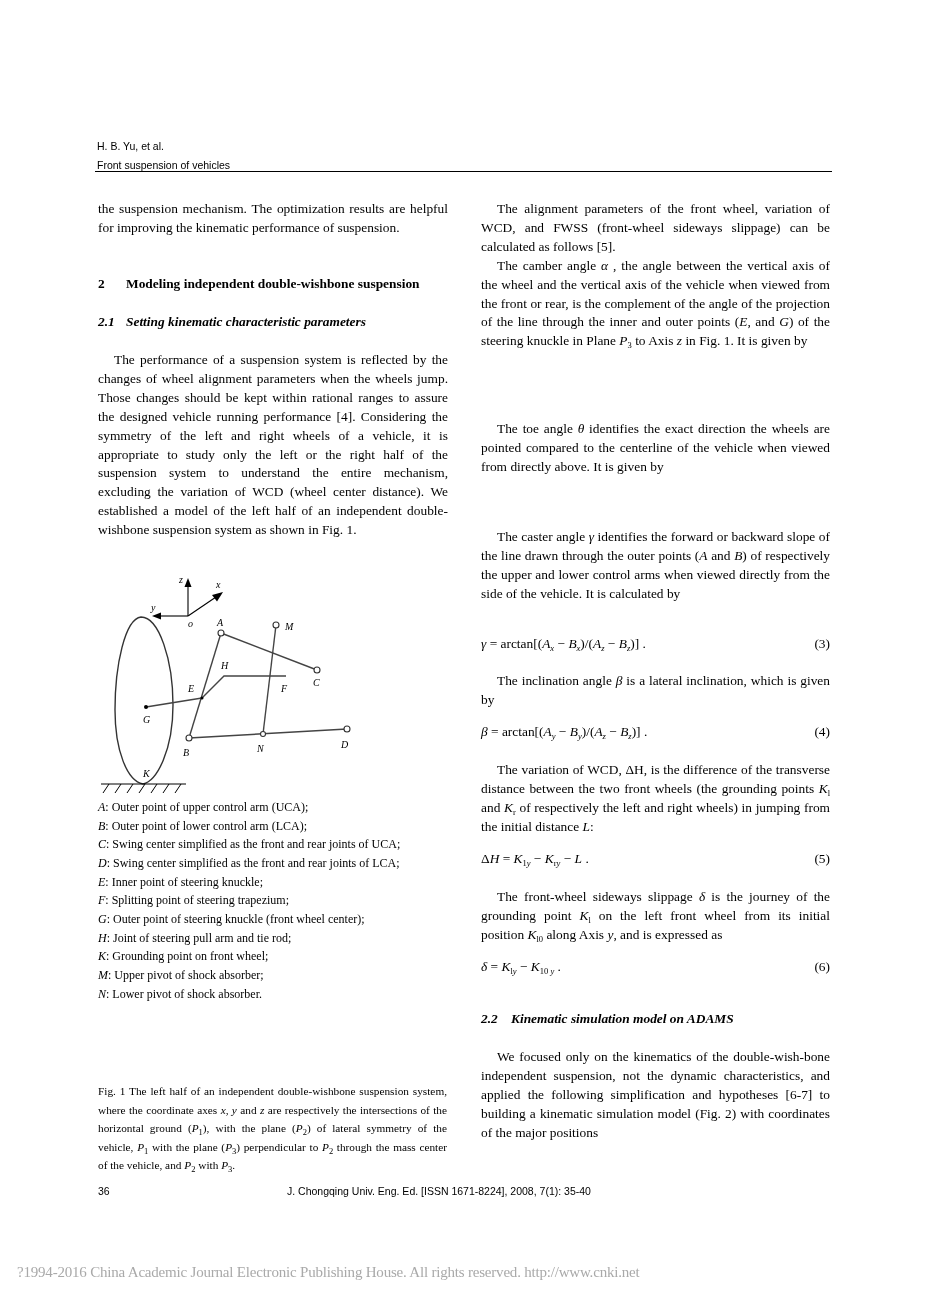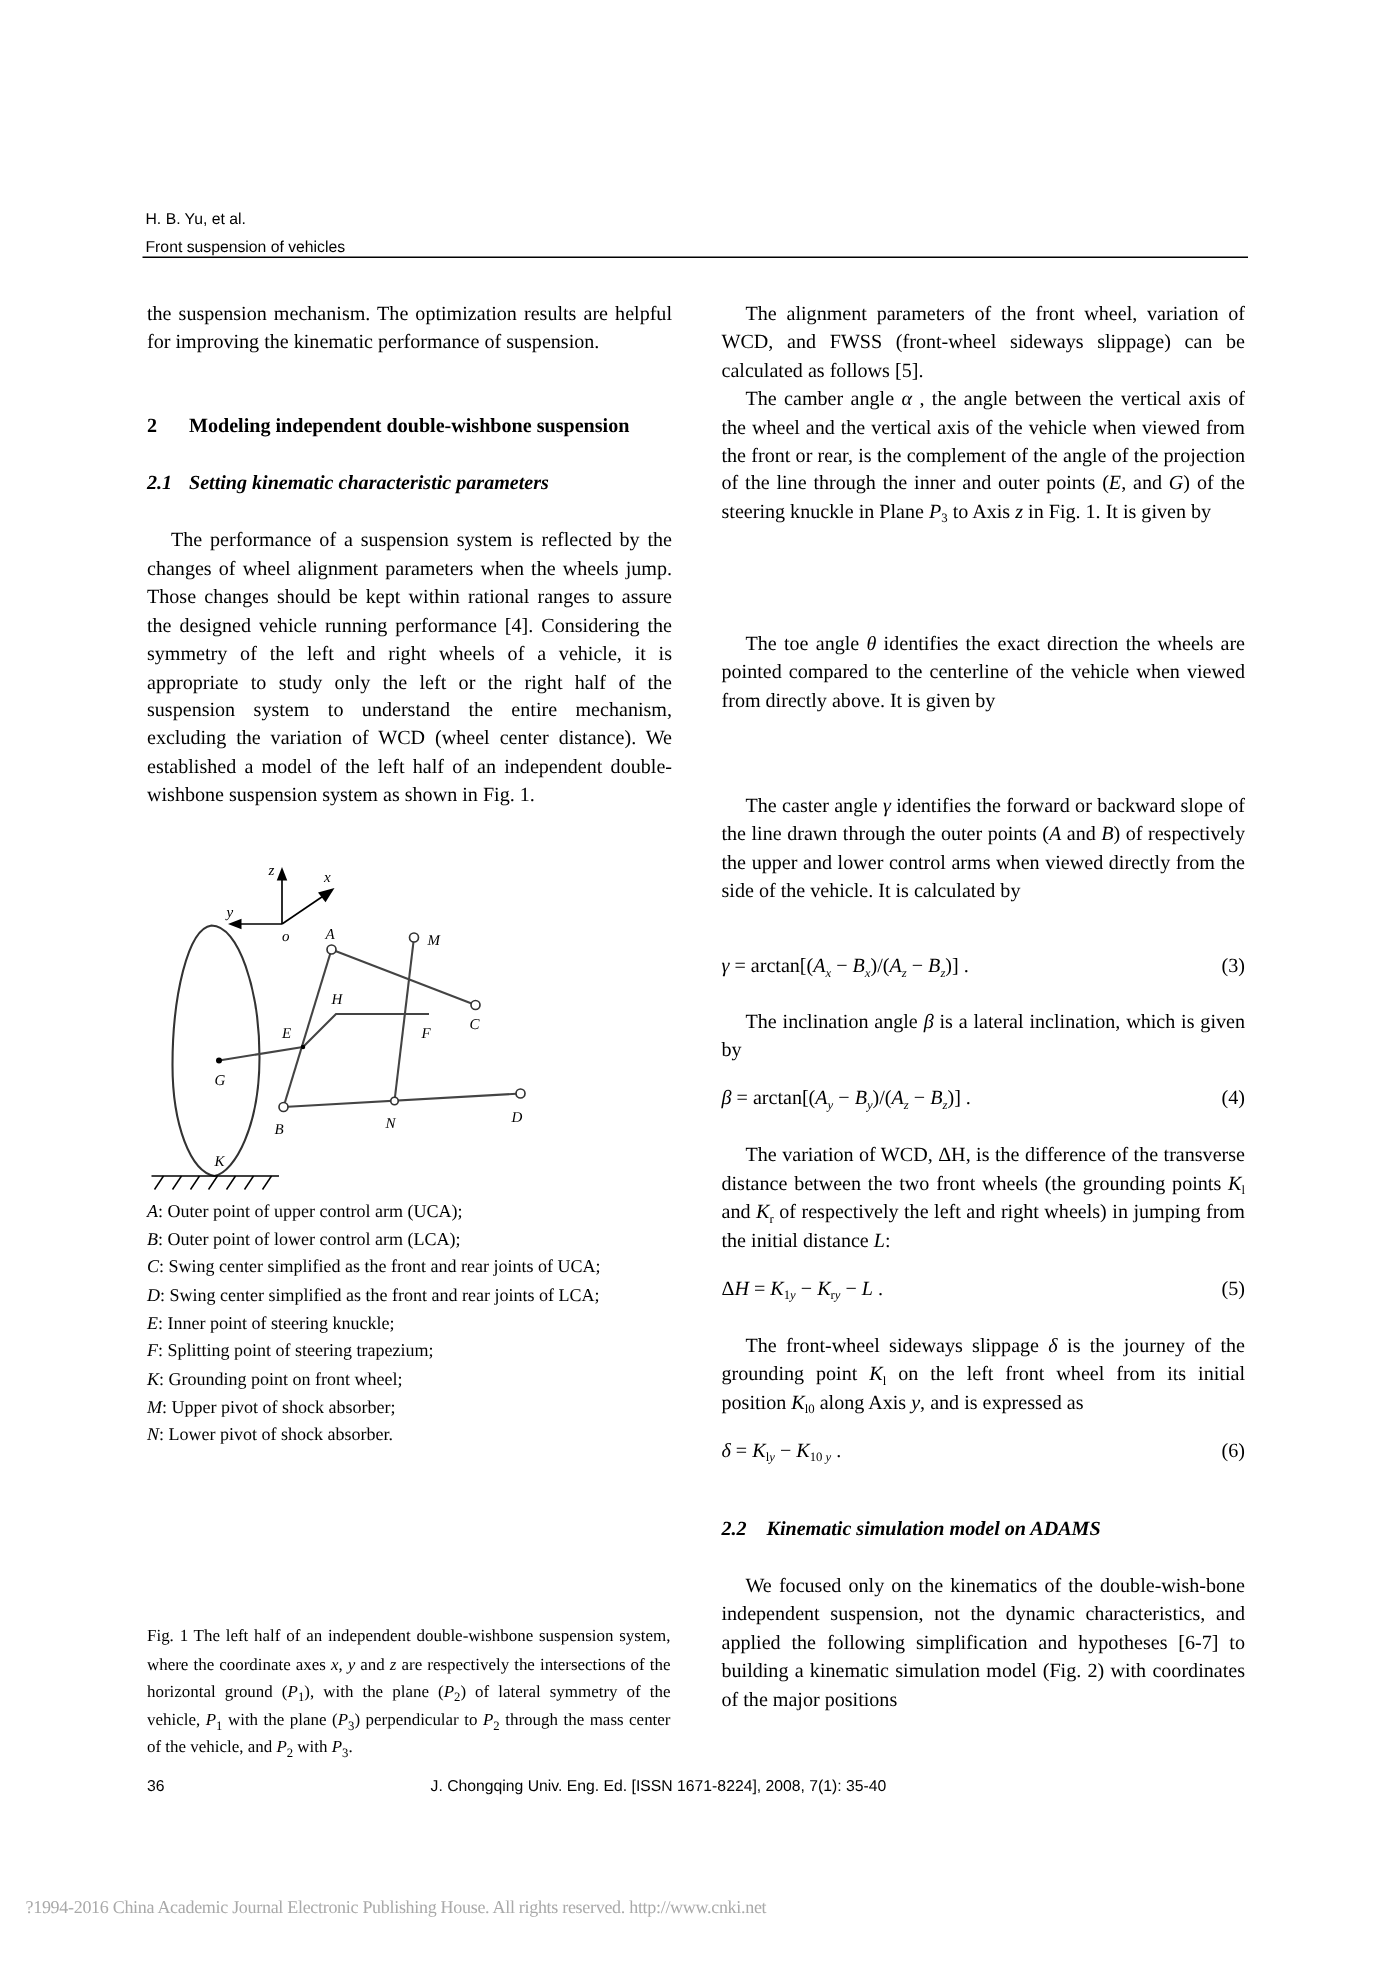--- a/index.html
+++ b/index.html
@@ -23,21 +23,21 @@
   i, .it { font-style: italic; }
   sub { font-size: 8.5px; vertical-align: -3px; line-height: 0; }
   .sec-heading { white-space: nowrap; font-weight: bold; }
   .sec-num { display: inline-block; width: 28px; }
 
   .legend { position: absolute; left: 98px; top: 798px; font-size: 12px; line-height: 18.65px; width: 360px; }
   .legend div { white-space: nowrap; }
   .caption { position: absolute; left: 98px; top: 1082px; width: 349px; font-size: 11.3px; line-height: 18.6px; }
 
   .footer { position: absolute; top: 1185px; font-size: 10.5px; }
-  .copyright { position: absolute; left: 17px; top: 1264px; font-size: 12px; color: #a9a9a9; white-space: nowrap; letter-spacing: -0.2px; }
+  .copyright { position: absolute; left: 17px; top: 1264px; font-size: 15px; color: #a9a9a9; white-space: nowrap; letter-spacing: -0.2px; }
 
   svg.figure { position: absolute; left: 95px; top: 565px; }
   svg text { font-family: "Liberation Serif", "DejaVu Serif", serif; font-style: italic; font-size: 10px; fill: #000; }
 </style>
 </head>
 <body>
 
 <div class="running-head sans">
   <div>H. B. Yu, et al.</div>
   <div>Front suspension of vehicles</div>
@@ -119,20 +119,22 @@
   <text x="162" y="187">N</text>
 </svg>
 
 <div class="legend serif" id="legend">
     <div><i>A</i><span>: Outer point of upper control arm (UCA);</span></div>
     <div><i>B</i><span>: Outer point of lower control arm (LCA);</span></div>
     <div><i>C</i><span>: Swing center simplified as the front and rear joints of UCA;</span></div>
     <div><i>D</i><span>: Swing center simplified as the front and rear joints of LCA;</span></div>
     <div><i>E</i><span>: Inner point of steering knuckle;</span></div>
     <div><i>F</i><span>: Splitting point of steering trapezium;</span></div>
+    <div><i>G</i><span>: Outer point of steering knuckle (front wheel center);</span></div>
+    <div><i>H</i><span>: Joint of steering pull arm and tie rod;</span></div>
     <div><i>K</i><span>: Grounding point on front wheel;</span></div>
     <div><i>M</i><span>: Upper pivot of shock absorber;</span></div>
     <div><i>N</i><span>: Lower pivot of shock absorber.</span></div>
   </div>
 
 <div class="caption serif">
   <p>
     <span>Fig. 1</span><span> The left half of an independent double-wishbone suspension system, where the coordinate axes </span><i>x</i><span>, </span><i>y</i><span> and </span><i>z</i><span> are respectively the intersections of the horizontal ground (</span><i>P</i><sub>1</sub><span>), with the plane (</span><i>P</i><sub>2</sub><span>) of lateral symmetry of the vehicle, </span><i>P</i><sub>1</sub><span> with the plane (</span><i>P</i><sub>3</sub><span>) perpendicular to </span><i>P</i><sub>2</sub><span> through the mass center of the vehicle, and </span><i>P</i><sub>2</sub><span> with </span><i>P</i><sub>3</sub><span>.</span>
   </p>
 </div>

